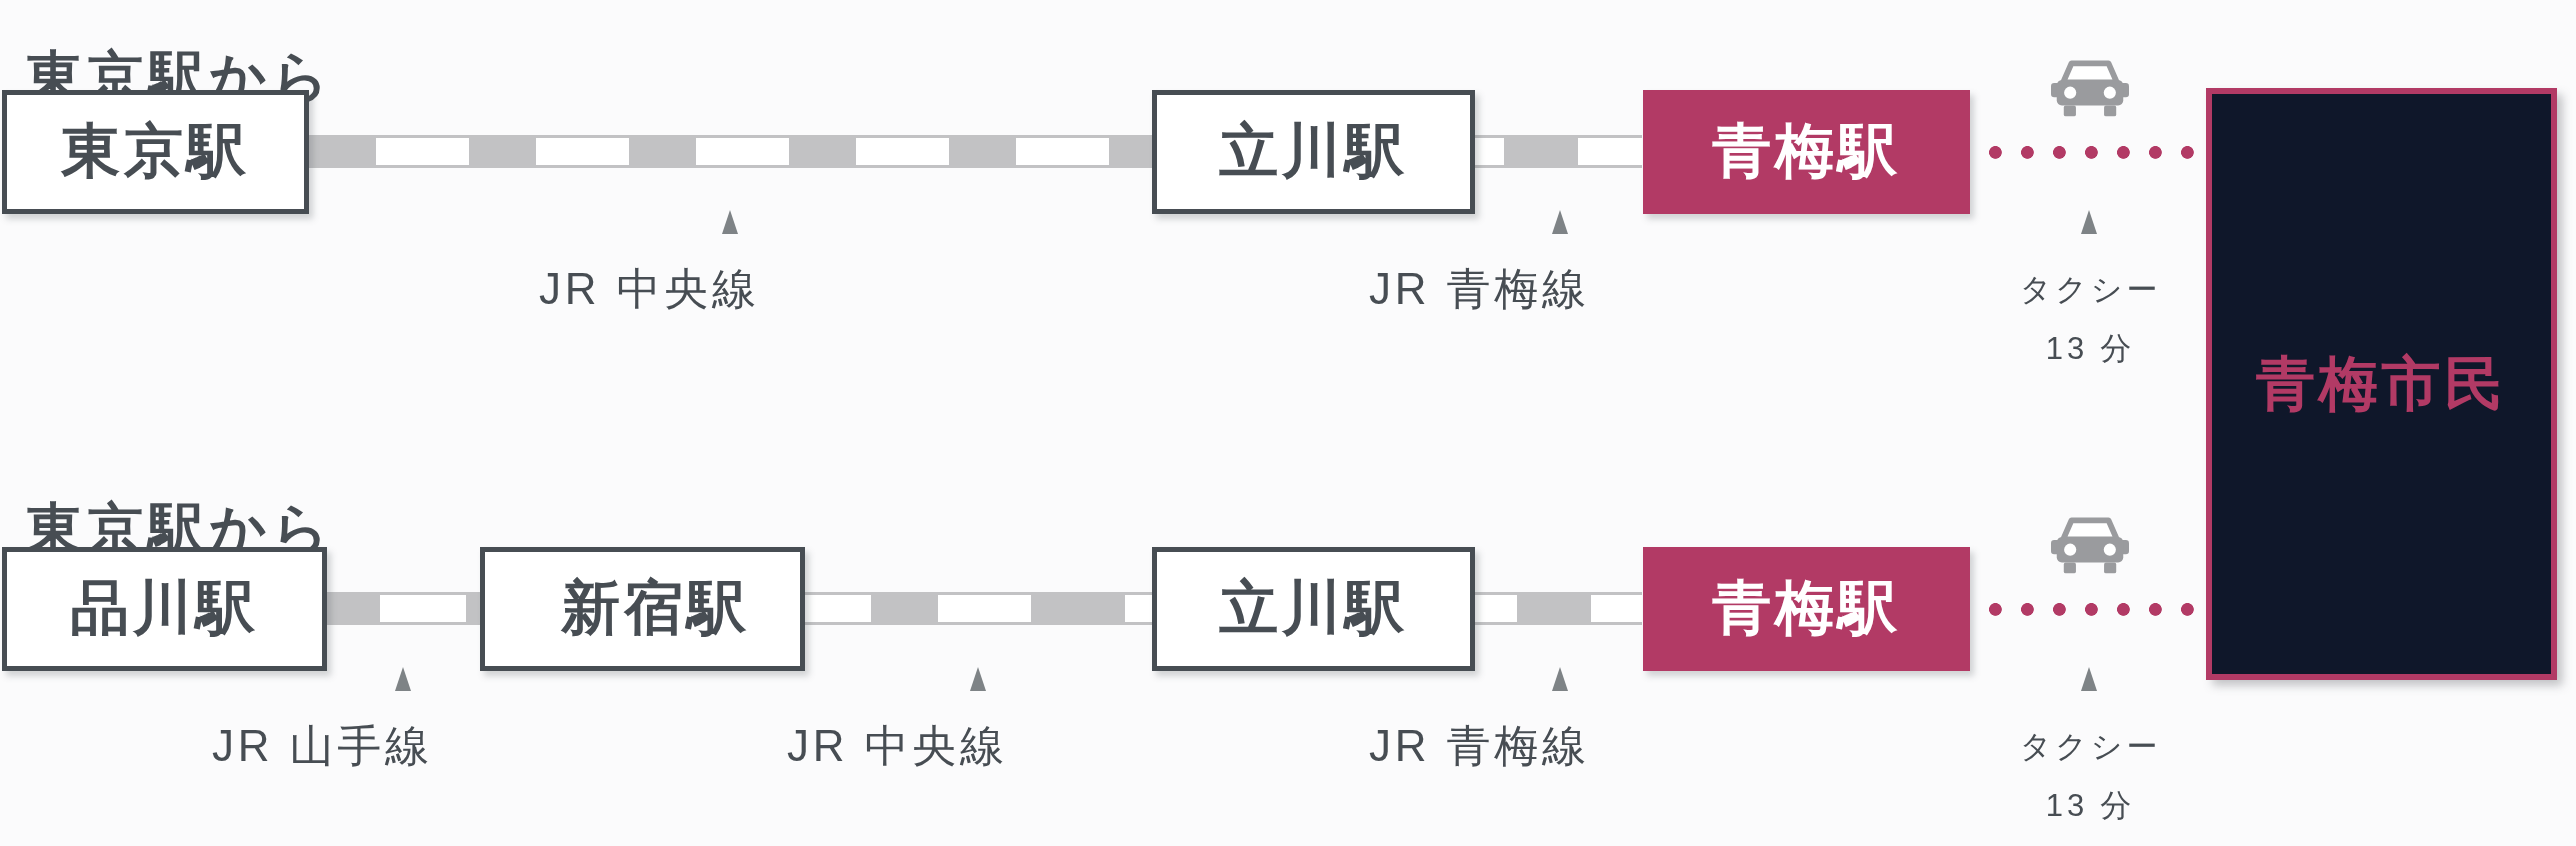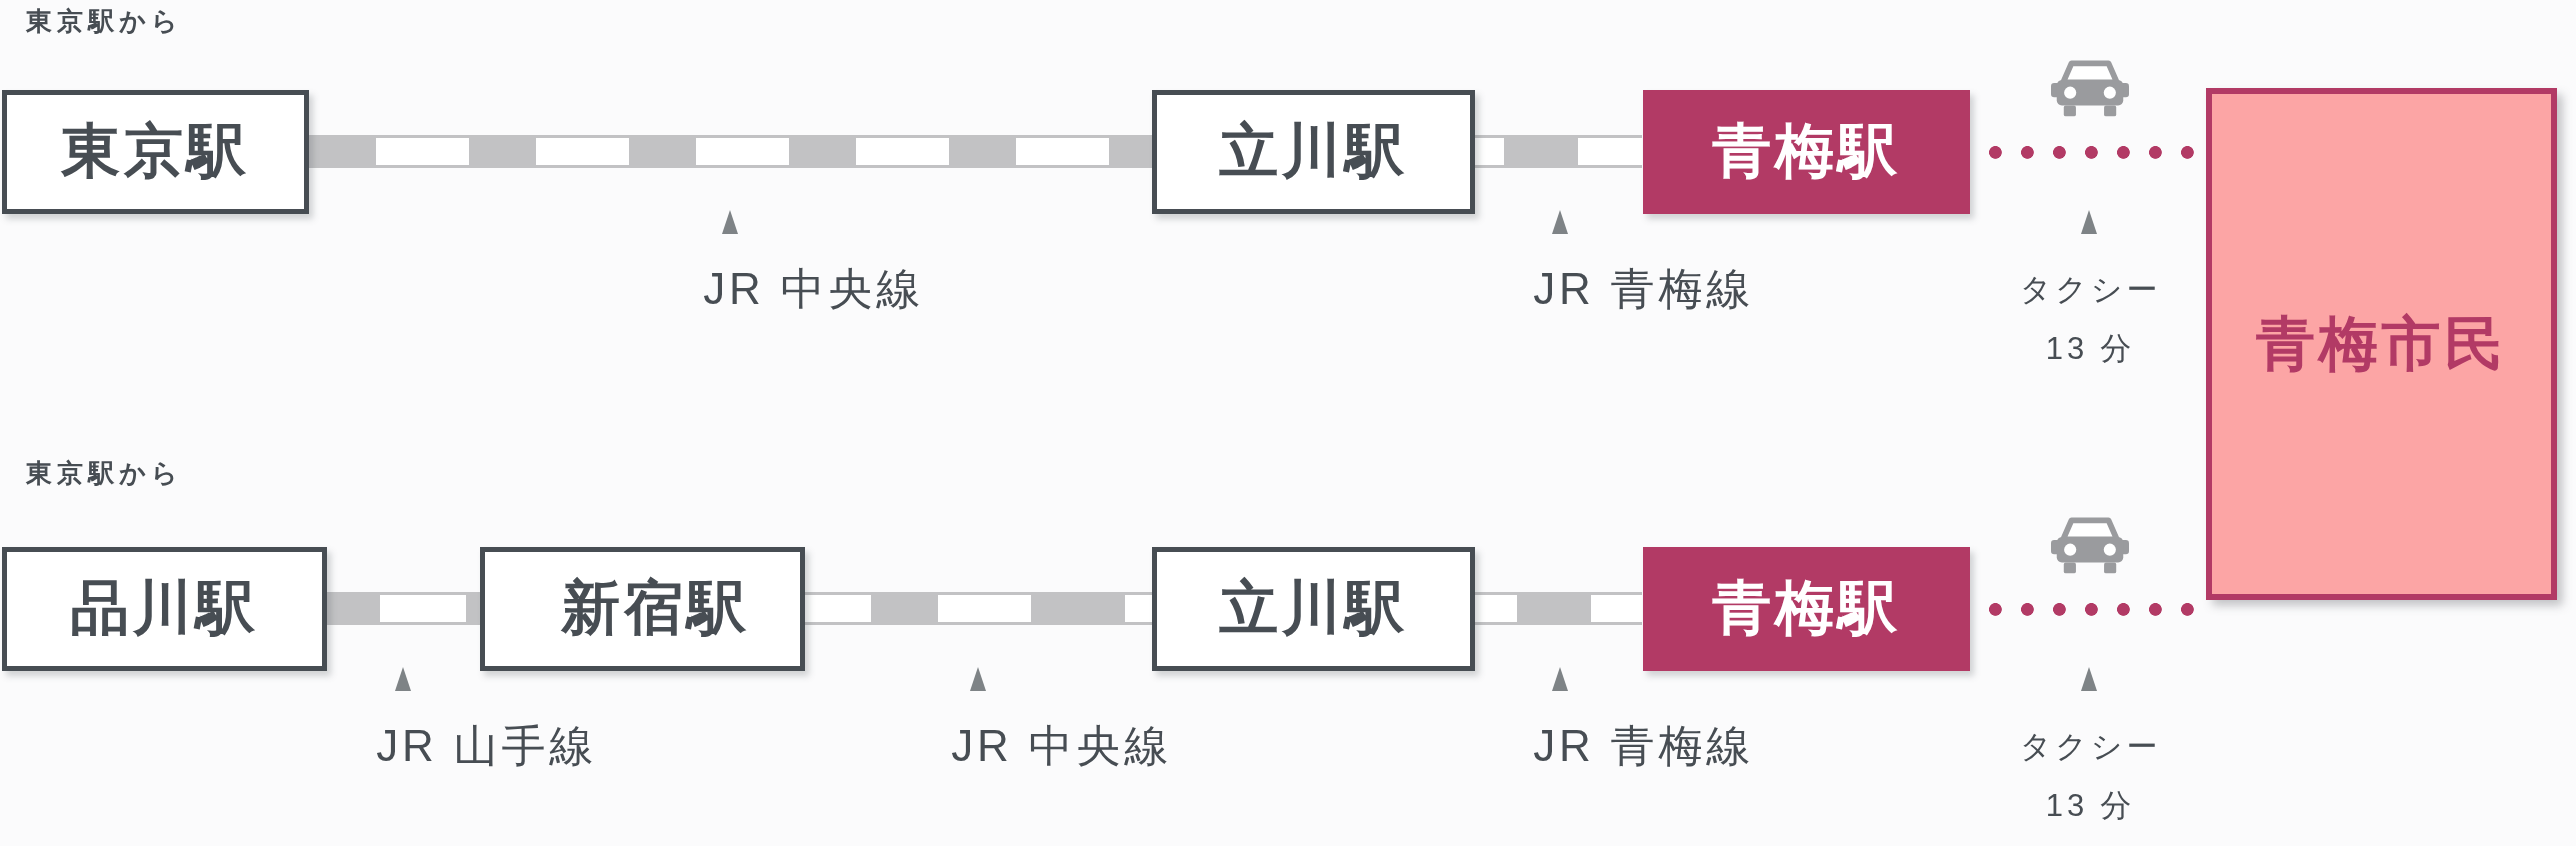--- a/index.html
+++ b/index.html
@@ -4,22 +4,22 @@
 <style>
   html,body{margin:0;padding:0;background:#fff;}
   .canvas{
     position:relative;width:2576px;height:847px;overflow:hidden;
     background:var(--bg,#fbfbfc);
     font-family:"Liberation Sans","DejaVu Sans",sans-serif;
     color:var(--ink,#474d53);
   }
   .layer{position:absolute;inset:0;}
   .route-title{
-    position:absolute;left:26px;font-size:26px;font-weight:600;
-    letter-spacing:5.1px;color:var(--ink,#474d53);white-space:nowrap;
+    position:absolute;left:26px;font-size:56px;font-weight:600;
+    letter-spacing:5.1px;color:var(--ink,#474d53);white-space:nowrap;margin-top:36px;
   }
   .station{
     position:absolute;height:124px;box-sizing:border-box;
     border:5.1px solid var(--ink,#474d53);background:#fff;
     display:flex;align-items:center;justify-content:center;
     font-size:59px;font-weight:700;letter-spacing:3.8px;white-space:nowrap;
     color:var(--ink,#474d53);
     box-shadow:3.8px 4.5px 6.4px rgba(85,90,95,.25);
   }
   .station.filled{
@@ -34,34 +34,34 @@
     position:absolute;width:205px;height:13px;background-repeat:repeat-x;
     background-size:32px 13px;
     background-image:radial-gradient(circle at 6.4px 6.4px,var(--magenta,#b23a65) 6px,transparent 6.7px);
   }
   .up-arrow{
     position:absolute;width:0;height:0;
     border-left:8.3px solid transparent;border-right:8.3px solid transparent;
     border-bottom:24px solid var(--arrow,#7e8386);
   }
   .line-label{
-    position:absolute;width:385px;margin-left:-192px;text-align:right;
+    position:absolute;width:385px;margin-left:-192px;text-align:left;
     font-size:44px;font-weight:500;letter-spacing:3.8px;white-space:nowrap;
     color:var(--ink,#474d53);
   }
   .taxi-label{
     position:absolute;width:385px;margin-left:-192px;text-align:center;
     font-size:31px;font-weight:500;letter-spacing:3.8px;line-height:59px;
     color:var(--ink,#474d53);
   }
   .taxi-icon{position:absolute;width:78px;height:59px;color:var(--icon,#9a9b9e);}
   .dest-box{
-    position:absolute;left:2206px;top:88px;width:351px;height:512px;
+    position:absolute;left:2206px;top:88px;width:351px;height:592px;
     box-sizing:border-box;border:6.4px solid var(--magenta,#b23a65);
-    background:#fca5a5;box-shadow:5.8px 6.4px 9px rgba(85,90,95,.35);
+    background:#0f172a;box-shadow:5.8px 6.4px 9px rgba(85,90,95,.35);
     display:flex;align-items:center;justify-content:center;
   }
   .dest-name{
     font-size:59px;font-weight:700;letter-spacing:3.8px;line-height:74px;
     text-align:center;color:var(--magenta,#b23a65);white-space:nowrap;
   }
 </style>
 </head>
 <body>
 

